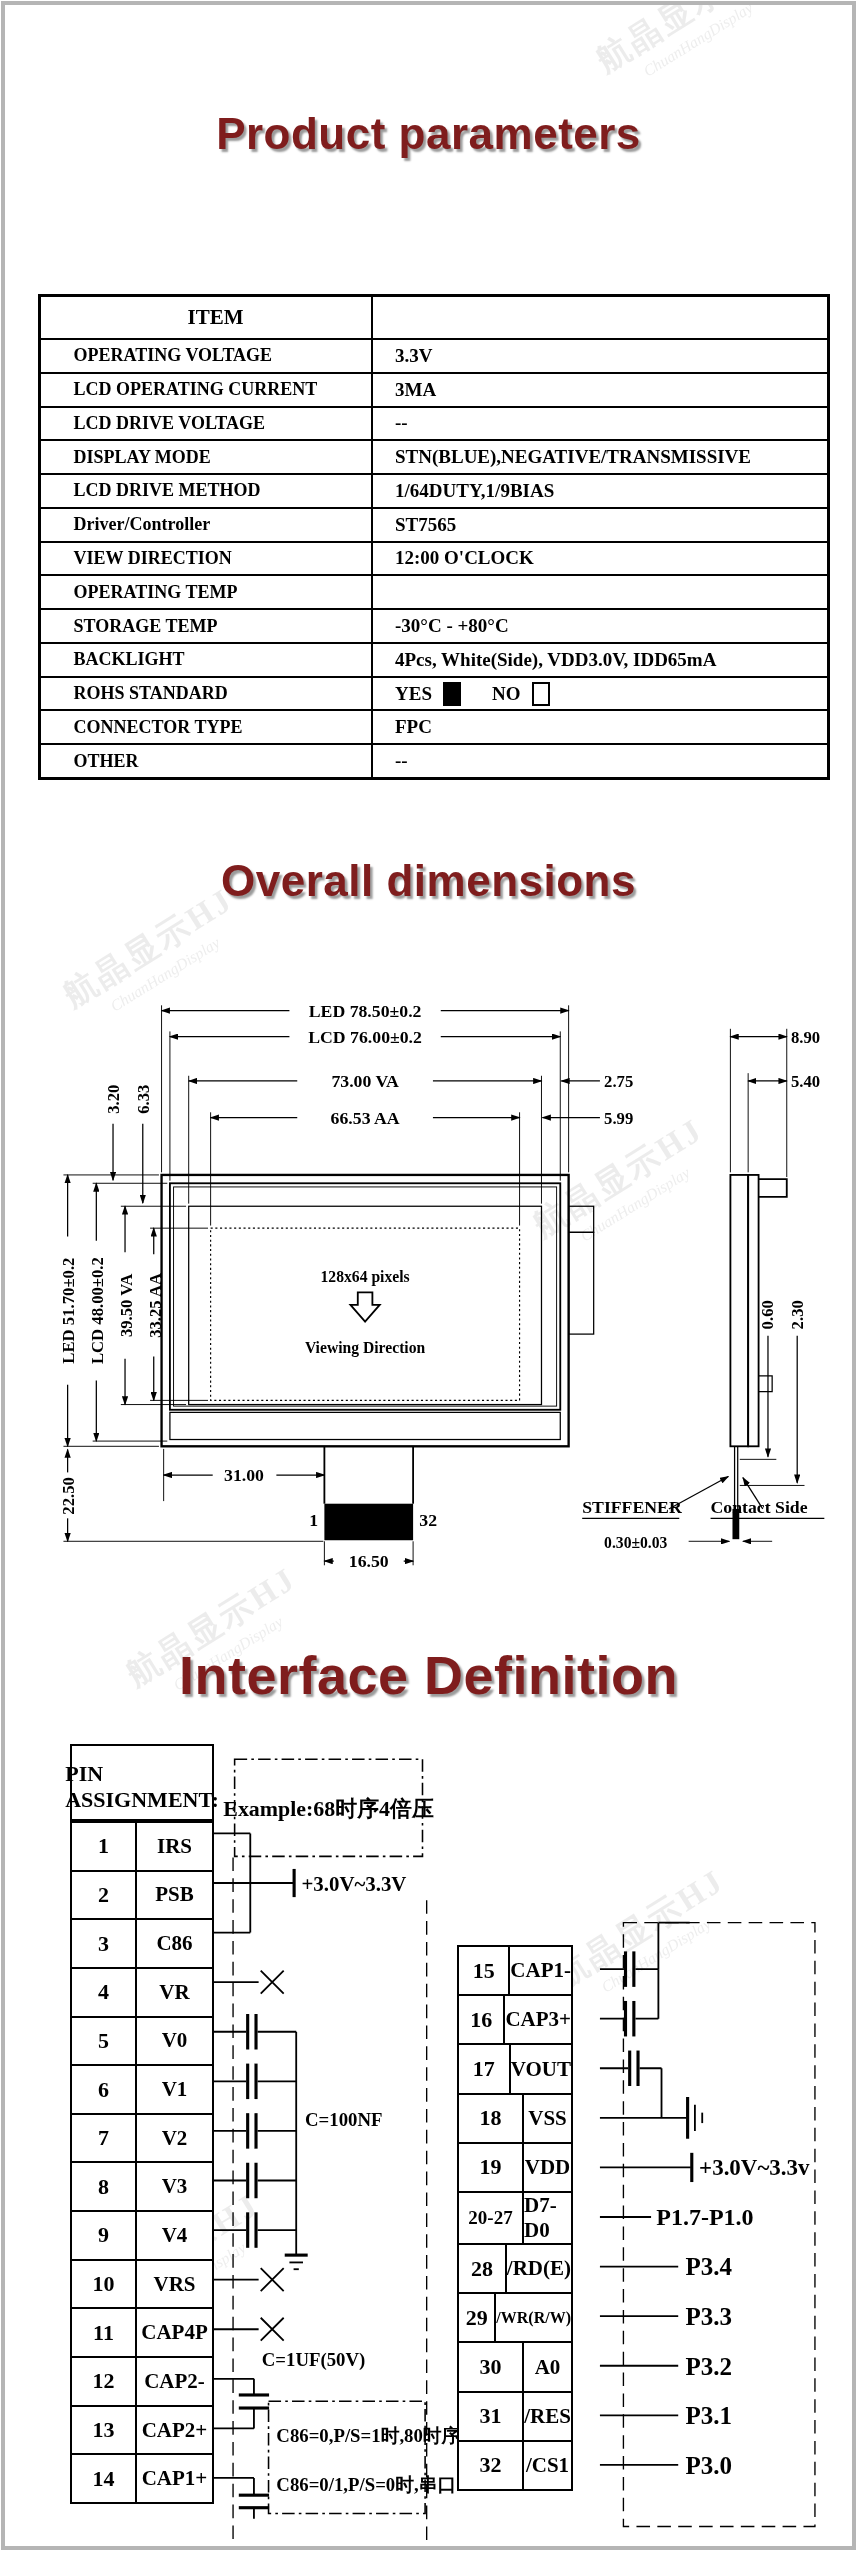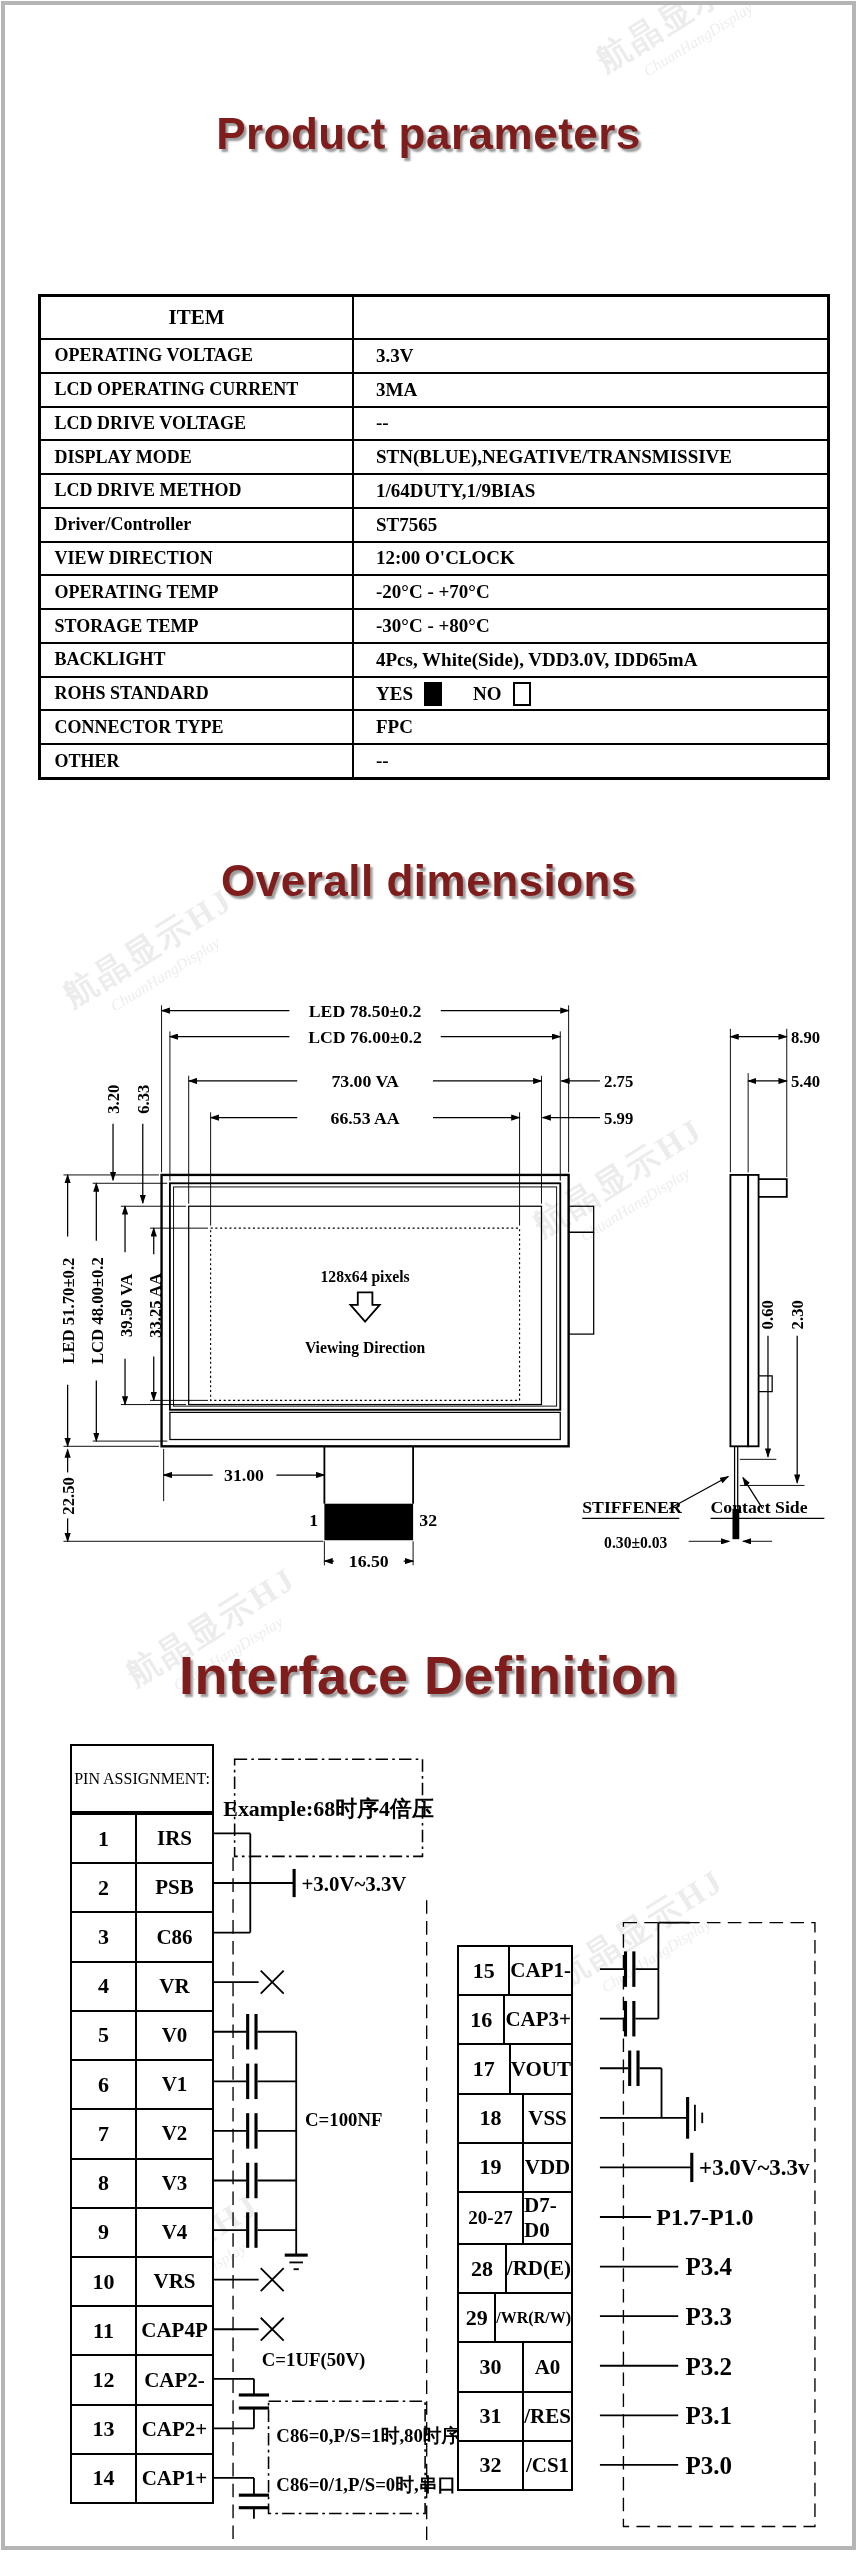--- a/index.html
+++ b/index.html
@@ -13,21 +13,21 @@
   
   .sec-title{position:absolute;left:0;width:100%;text-align:center;
              font-family:"Liberation Sans",sans-serif;font-weight:800;font-size:44px;
              letter-spacing:0.5px;color:#7f1d1d;text-shadow:2.6px 3.1px 2.1px #9b9b9b;z-index:2;}
   
   .ptable{position:absolute;left:33px;top:289px;width:792px;height:486px;border:3.7px solid #000;
           box-sizing:border-box;display:flex;flex-direction:column;background:#fff;z-index:2;}
   .prow{display:flex;flex:1;border-top:2.1px solid #000;}
   .prow.head{flex:0 0 41px;border-top:none;}
   .pcell{display:flex;align-items:center;box-sizing:border-box;}
-  .pcell.item{width:313px;border-right:2.1px solid #000;padding-left:13.6px;font-weight:bold;font-size:18px;}
+  .pcell.item{width:313px;border-right:2.1px solid #000;padding-left:13.6px;font-weight:bold;font-size:18px;margin-left:19px;}
   .pcell.val{flex:1;padding-left:22px;font-weight:bold;font-size:19px;}
   .prow.head .pcell{justify-content:center;padding-left:0;font-size:21px;font-weight:bold;}
   .sq{display:inline-block;width:13.6px;height:20px;border:2.1px solid #000;margin:0 24px 0 11.5px;vertical-align:middle;}
   .sq.filled{background:#000;margin-right:31px;}
   
   svg{position:absolute;left:0;z-index:1;}
   svg .ln{stroke:#000;stroke-width:3.5;fill:none;}
   svg .thk{stroke:#000;stroke-width:4.5;fill:none;}
   svg .thin{stroke:#000;stroke-width:1.8;fill:none;}
   svg .dim{stroke:#000;stroke-width:2.4;fill:none;}
@@ -36,21 +36,21 @@
   svg .dashdot{stroke:#000;stroke-width:3;fill:none;stroke-dasharray:24 8 5 8;}
   svg .dot{stroke:#000;stroke-width:2.2;fill:none;stroke-dasharray:4 5;}
   svg text{font-family:"Liberation Serif",serif;font-weight:bold;fill:#000;}
   .t30{font-size:30px}.t32{font-size:32px}.t34{font-size:34px}.t36{font-size:36px}
   .t40{font-size:40px}.t42{font-size:42px}.t44{font-size:44px}.t46{font-size:46px}.t48{font-size:48px}
   .mid{text-anchor:middle}
   
   .pin-table{position:absolute;border:2.1px solid #000;box-sizing:border-box;display:flex;
              flex-direction:column;background:#fff;z-index:3;}
   .pin-head{flex:0 0 65px;border-bottom:2.1px solid #000;display:flex;align-items:center;
-            justify-content:center;font-weight:normal;font-size:16px;}
+            justify-content:center;font-weight:bold;font-size:22px;margin-top:8px;}
   .pin-row{flex:1;display:flex;border-top:2.1px solid #000;}
   .pin-row:first-child{border-top:none;}
   .pin-table .no{width:63px;border-right:2.1px solid #000;display:flex;align-items:center;
                  justify-content:center;font-weight:bold;font-size:22px;}
   .pin-table .nm{flex:1;display:flex;align-items:center;justify-content:center;
                  font-weight:bold;font-size:21px;}
 </style>
 </head>
 <body>
 
@@ -118,21 +118,20 @@
     <div class="prow">
         <div class="pcell item">Driver/Controller</div>
         <div class="pcell val">ST7565</div>
       </div>
     <div class="prow">
         <div class="pcell item">VIEW DIRECTION</div>
         <div class="pcell val">12:00 O'CLOCK</div>
       </div>
     <div class="prow">
         <div class="pcell item">OPERATING TEMP</div>
-        <div class="pcell val">-20°C - +70°C</div>
       </div>
     <div class="prow">
         <div class="pcell item">STORAGE TEMP</div>
         <div class="pcell val">-30°C - +80°C</div>
       </div>
     <div class="prow">
         <div class="pcell item">BACKLIGHT</div>
         <div class="pcell val">4Pcs, White(Side), VDD3.0V, IDD65mA</div>
       </div>
     <div class="prow">

